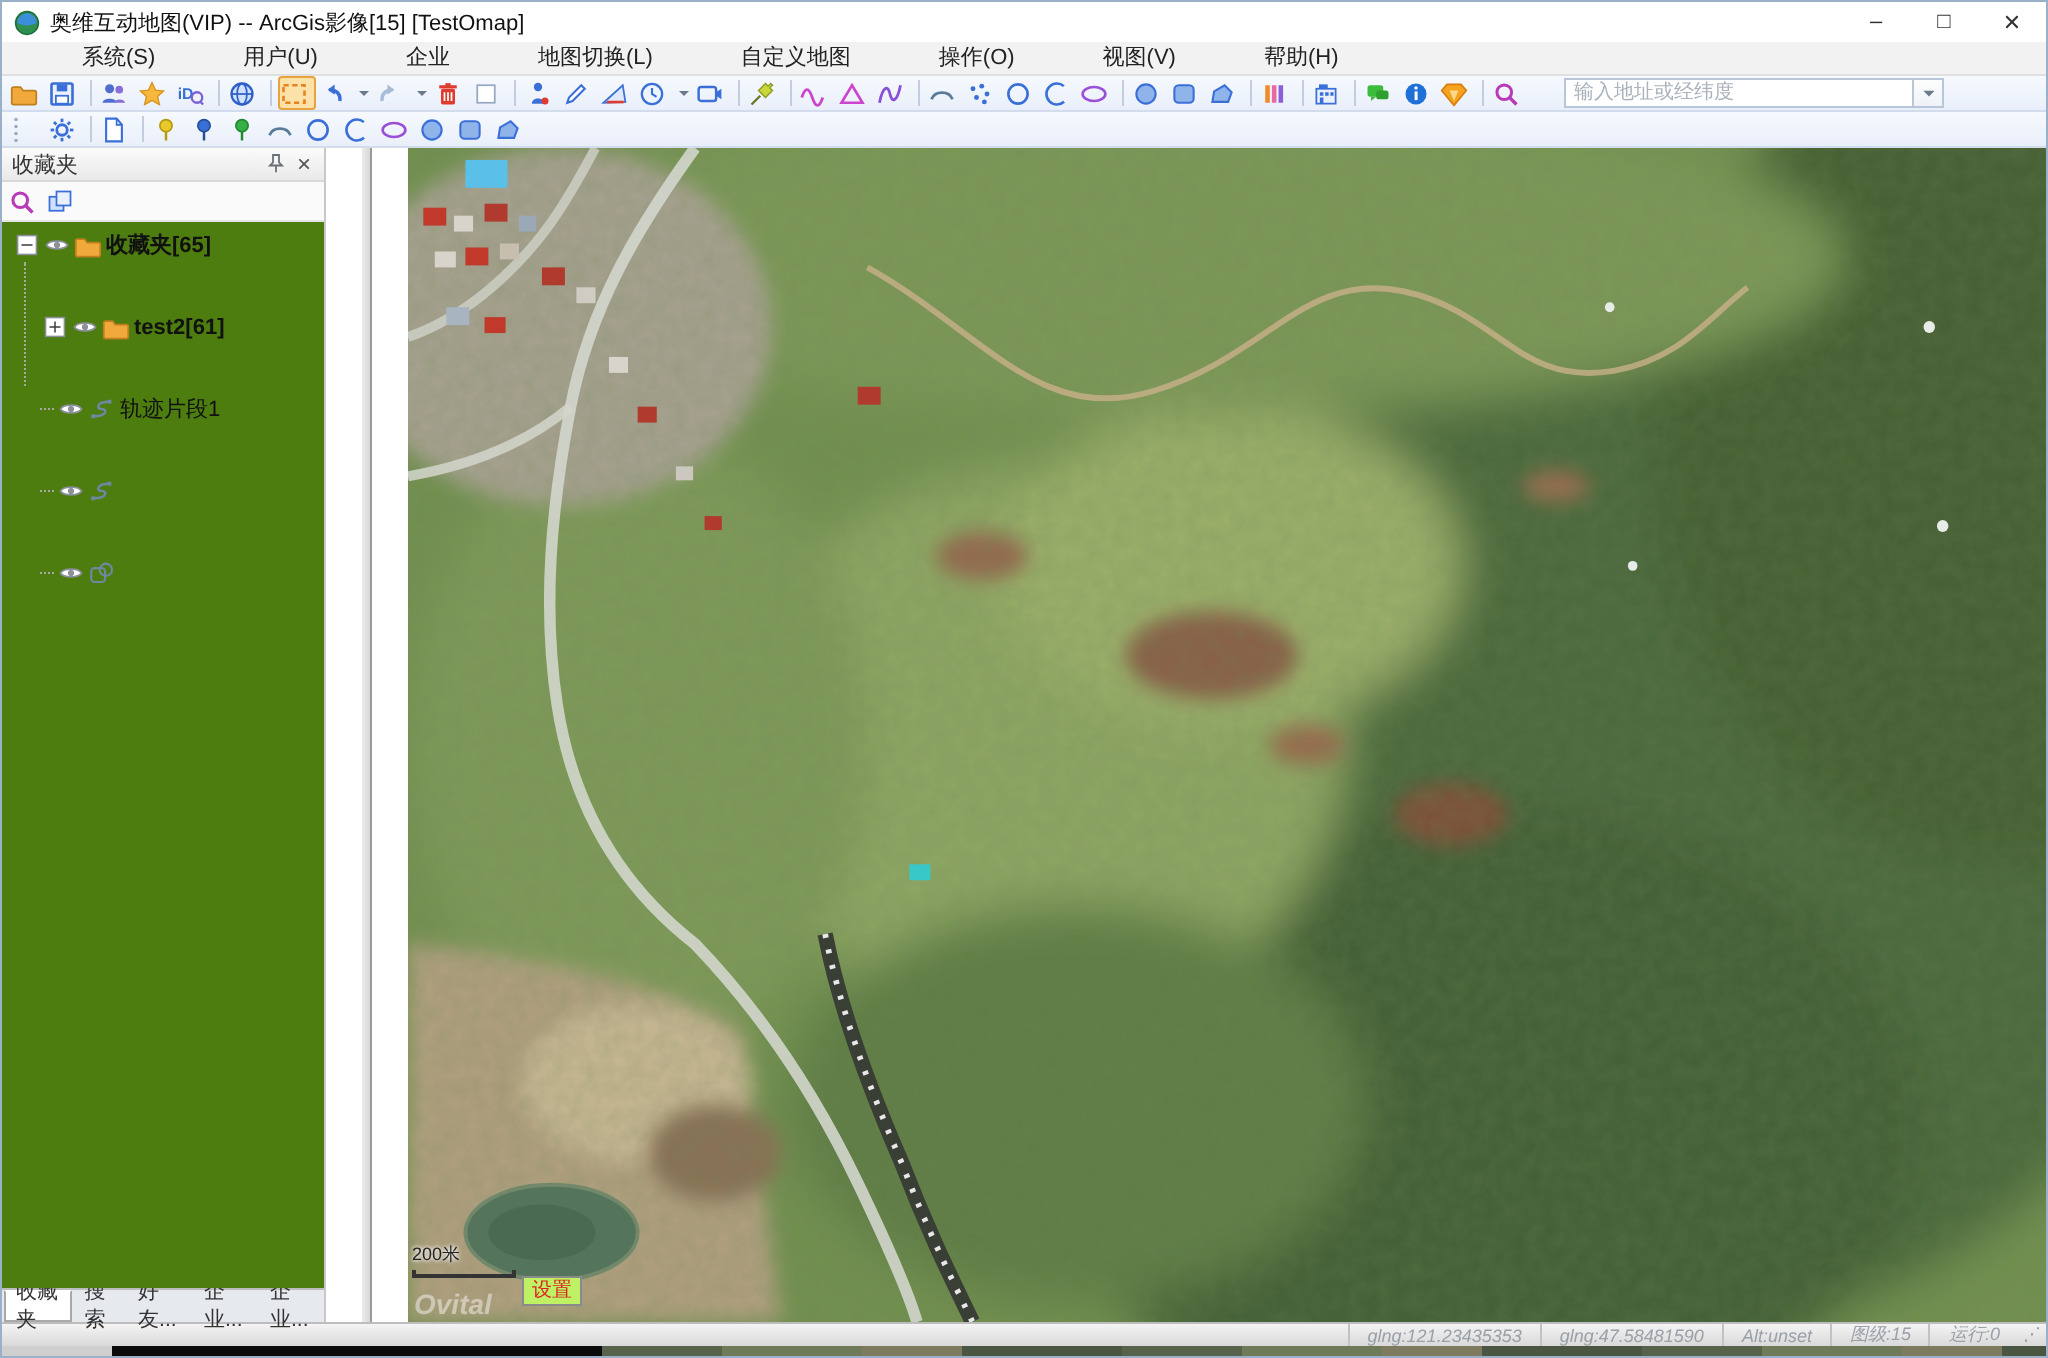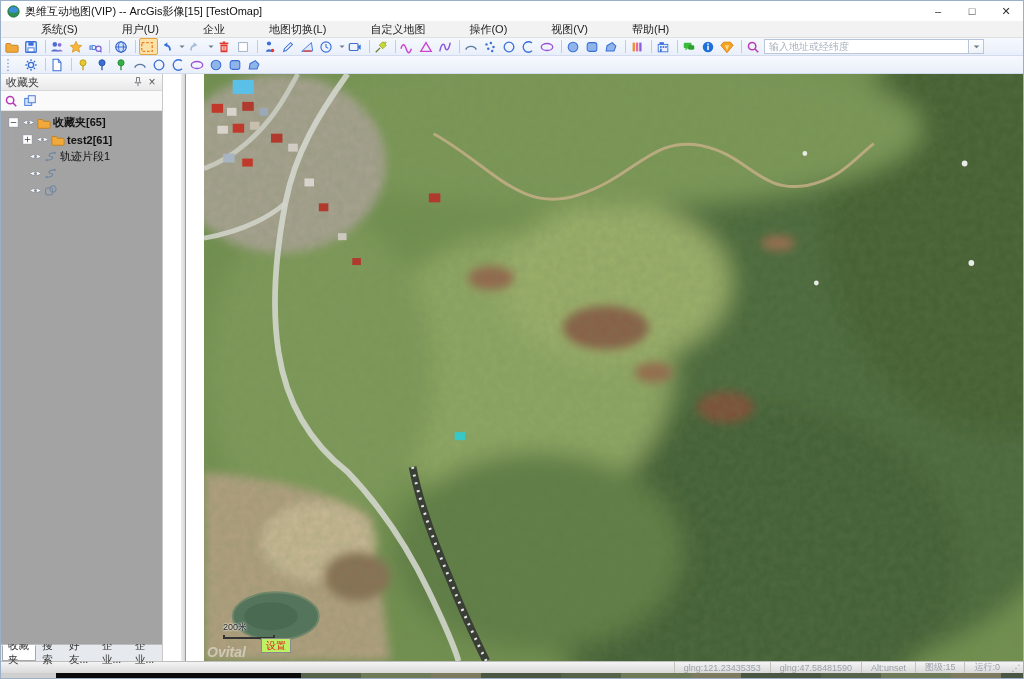--- a/index.html
+++ b/index.html
@@ -19,57 +19,57 @@
   .menu-item { padding:0 8px; color:#222; font-size:11px; line-height:17px;margin-left:28px; }
 
   
   .toolbar { height:18px; background:linear-gradient(#f6f9fe,#e9effa); border-bottom:1px solid #d3dcec; display:flex; align-items:center; padding-left:3px; flex:0 0 auto; }
   .tools { display:flex; align-items:center; height:100%; }
   .tool { width:19px; height:17px; display:inline-flex; align-items:center; justify-content:flex-start; border:1px solid transparent; border-radius:2px; }
   .tool.small { width:10px; }
   .tool.sel { background:#fce2a9; border-color:#e9a33c; }
   .tool svg { display:block; }
   .sep { width:1px; height:13px; background:#c2cee0; margin:0 3px; display:inline-block; }
-  .searchbox { width:205px; height:15px; border:1px solid #b9c6da; background:#fff; font-size:10px; padding:0 4px; color:#333; margin-left:0; font-family:inherit; }
+  .searchbox { width:175px; height:15px; border:1px solid #b9c6da; background:#fff; font-size:10px; padding:0 4px; color:#333; margin-left:18px; font-family:inherit; }
   .searchbox::placeholder { color:#aab2bd; }
   .dropbtn { width:15px; height:15px; border:1px solid #b9c6da; border-left:none; background:linear-gradient(#fdfdfd,#eef2f8); display:inline-flex; align-items:center; justify-content:center; }
 
   
   .main { flex:1 1 auto; display:flex; position:relative; min-height:0;gap:18px; }
   .sidepanel { width:162px; flex:0 0 auto; background:#fff; border-right:1px solid #c8c8c8; display:flex; flex-direction:column; position:relative; }
   .panelheader { height:17px; background:linear-gradient(#fbfbfb,#e9e9e9); border-bottom:1px solid #d8d8d8; display:flex; align-items:center; padding:0 3px 0 5px; }
   .paneltitle { flex:1; color:#333; font-size:11px; }
   .phicon { width:14px; height:14px; display:inline-flex; align-items:center; justify-content:center; color:#555; }
   .panelbar { height:20px; border-bottom:1px solid #e4e4e4; display:flex; align-items:center; padding-left:2px; background:#fafafa; }
-  .tree { flex:1; position:relative; padding-top:3px; overflow:hidden; background:#a3a3a3; }
+  .tree { flex:1; position:relative; padding-top:3px; overflow:hidden; background:#4d7c0f; }
   .treerow { height:17px; display:flex; align-items:center; white-space:nowrap; }
   .treerow .ti { width:15px; height:15px; display:inline-flex; align-items:center; justify-content:center; flex:0 0 auto; }
   .treerow .lbl { margin-left:2px; color:#111; font-size:11px; }
   .treerow .lbl.b { font-weight:bold; }
   .r-root { padding-left:5px; }
-  .r-child { padding-left:19px; }
+  .r-child { padding-left:19px;margin-top:24px; }
   .vline { position:absolute; left:11px; top:20px; height:62px; border-left:1px dotted #a8a8a8; }
   .stub { width:7px; border-top:1px dotted #a8a8a8; margin-right:1px; flex:0 0 auto; }
 
   .paneltabs { height:17px; background:#e6e9ee; border-top:1px solid #bcbcbc; display:flex; align-items:stretch; padding-left:1px; flex:0 0 auto; }
   .ptab { padding:0 5px; font-size:10.5px; color:#333; display:flex; align-items:center; border:1px solid transparent; }
   .ptab.active { background:#fff; border-color:#a8a8a8; border-top-color:#fff; }
 
   .splitter { width:5px; flex:0 0 auto; background:linear-gradient(90deg,#ececec,#d8d8d8); border-right:1px solid #9a9a9a; }
 
   
   .map { flex:1 1 auto; position:relative; overflow:hidden; background:#6d8b4f; }
   .map svg.terrain { position:absolute; inset:0; width:100%; height:100%; }
-  .scalebar { position:absolute; left:19px; bottom:22px; color:#222; font-size:9px; text-shadow:0 0 2px #fff,0 0 2px #fff; }
+  .scalebar { position:absolute; left:2px; bottom:22px; color:#222; font-size:9px; text-shadow:0 0 2px #fff,0 0 2px #fff; }
   .scalebar .bar { width:52px; height:4px; border-bottom:2px solid #333; border-left:2px solid #333; border-right:2px solid #333; margin-top:1px; }
   .settings-btn { position:absolute; left:57px; bottom:8px; background:#bef264; border:1px solid #8a8a8a; color:#d22; font-size:10px; padding:0 4px; line-height:13px; }
   .watermark { position:absolute; left:3px; bottom:1px; font-size:14px; font-weight:bold; font-style:italic; color:rgba(255,255,255,0.45); }
 
   
-  .statusbar { height:12px; background:linear-gradient(#f4f4f4,#d9d9d9); border-top:1px solid #bdbdbd; display:flex; align-items:center; justify-content:flex-end; flex:0 0 auto; font-size:9px; color:#9aa0a8; }
+  .statusbar { height:12px; background:linear-gradient(#f4f4f4,#d9d9d9); border-top:1px solid #bdbdbd; display:flex; align-items:center; justify-content:flex-end; flex:0 0 auto; font-size:9px; color:#9aa0a8;font-style:italic; }
   .sfield { padding:0 9px; border-left:1px solid #c2c2c2; height:100%; display:flex; align-items:center; }
   .grip { width:14px; color:#999; font-size:9px; text-align:center; }
 
   .bottomstrip { height:5px; flex:0 0 auto; display:flex; }
   .bs1 { width:55px; background:#cfcfcf; }
   .bs2 { width:245px; background:#0b0b0b; }
   .bs3 { flex:1; background:repeating-linear-gradient(90deg,#57624a 0 60px,#6e7a58 60px 130px,#7d7a5f 130px 180px,#4a5542 180px 260px); }
 </style>
 </head>
 <body>

